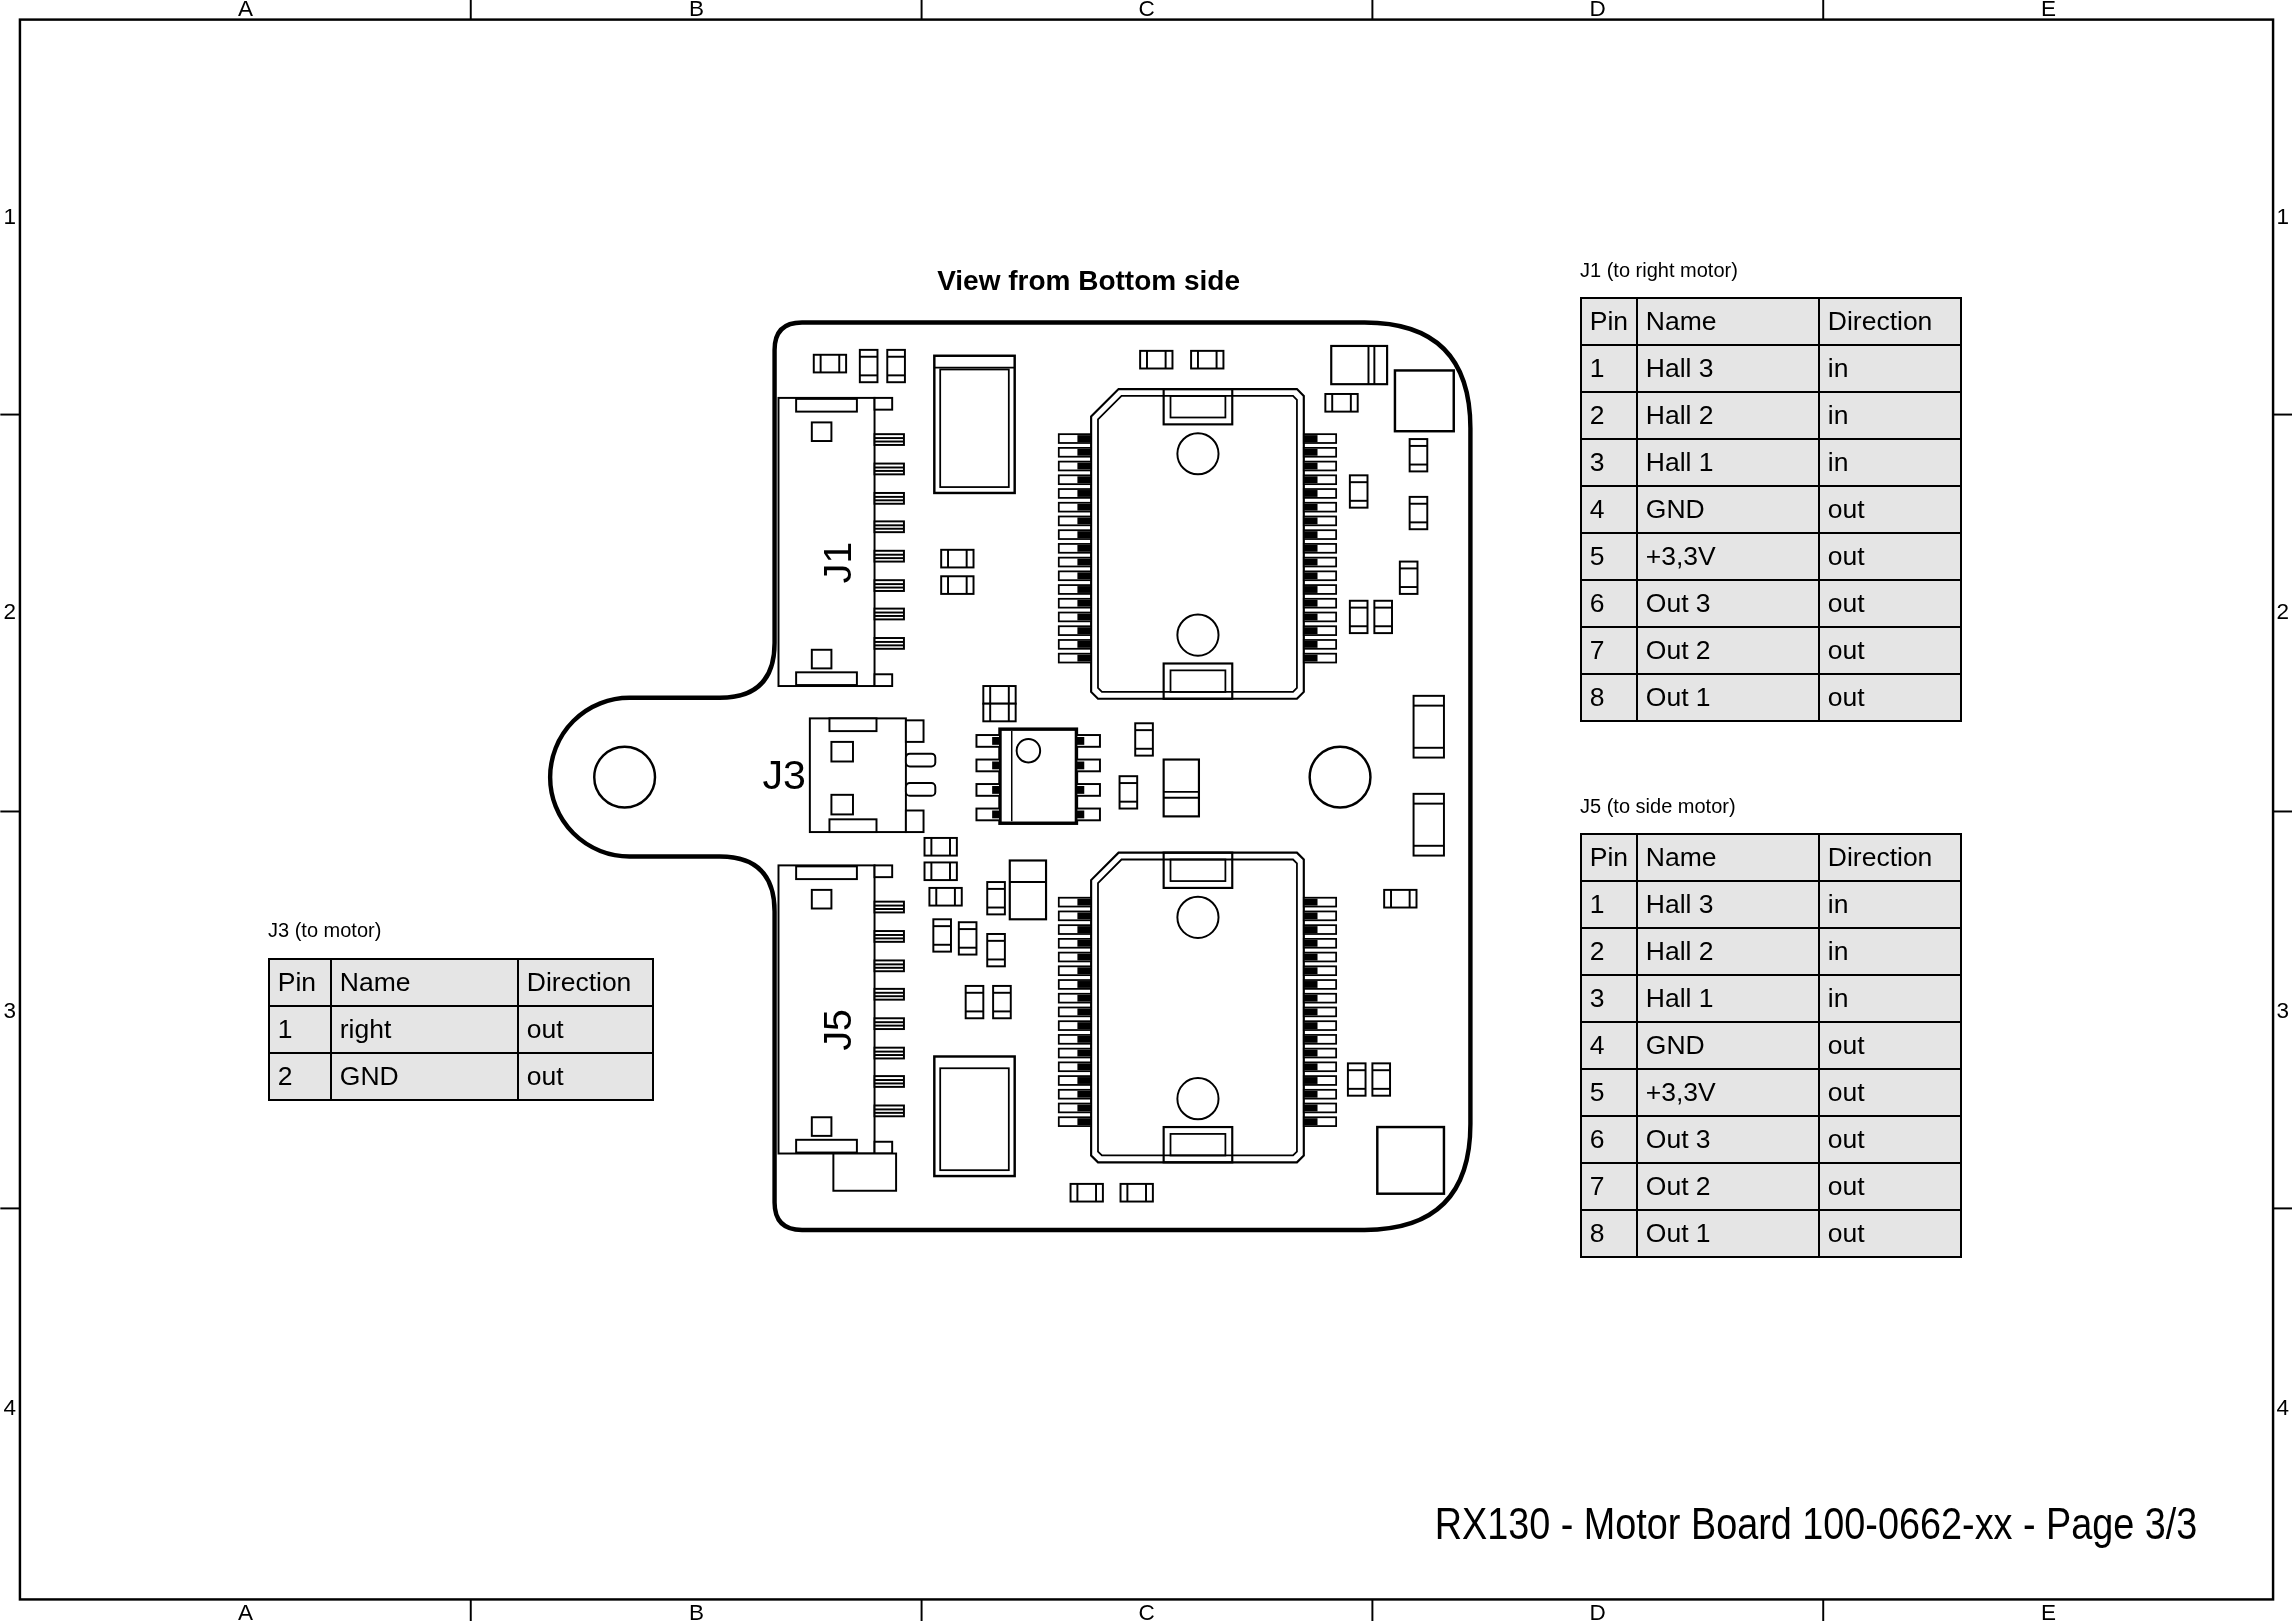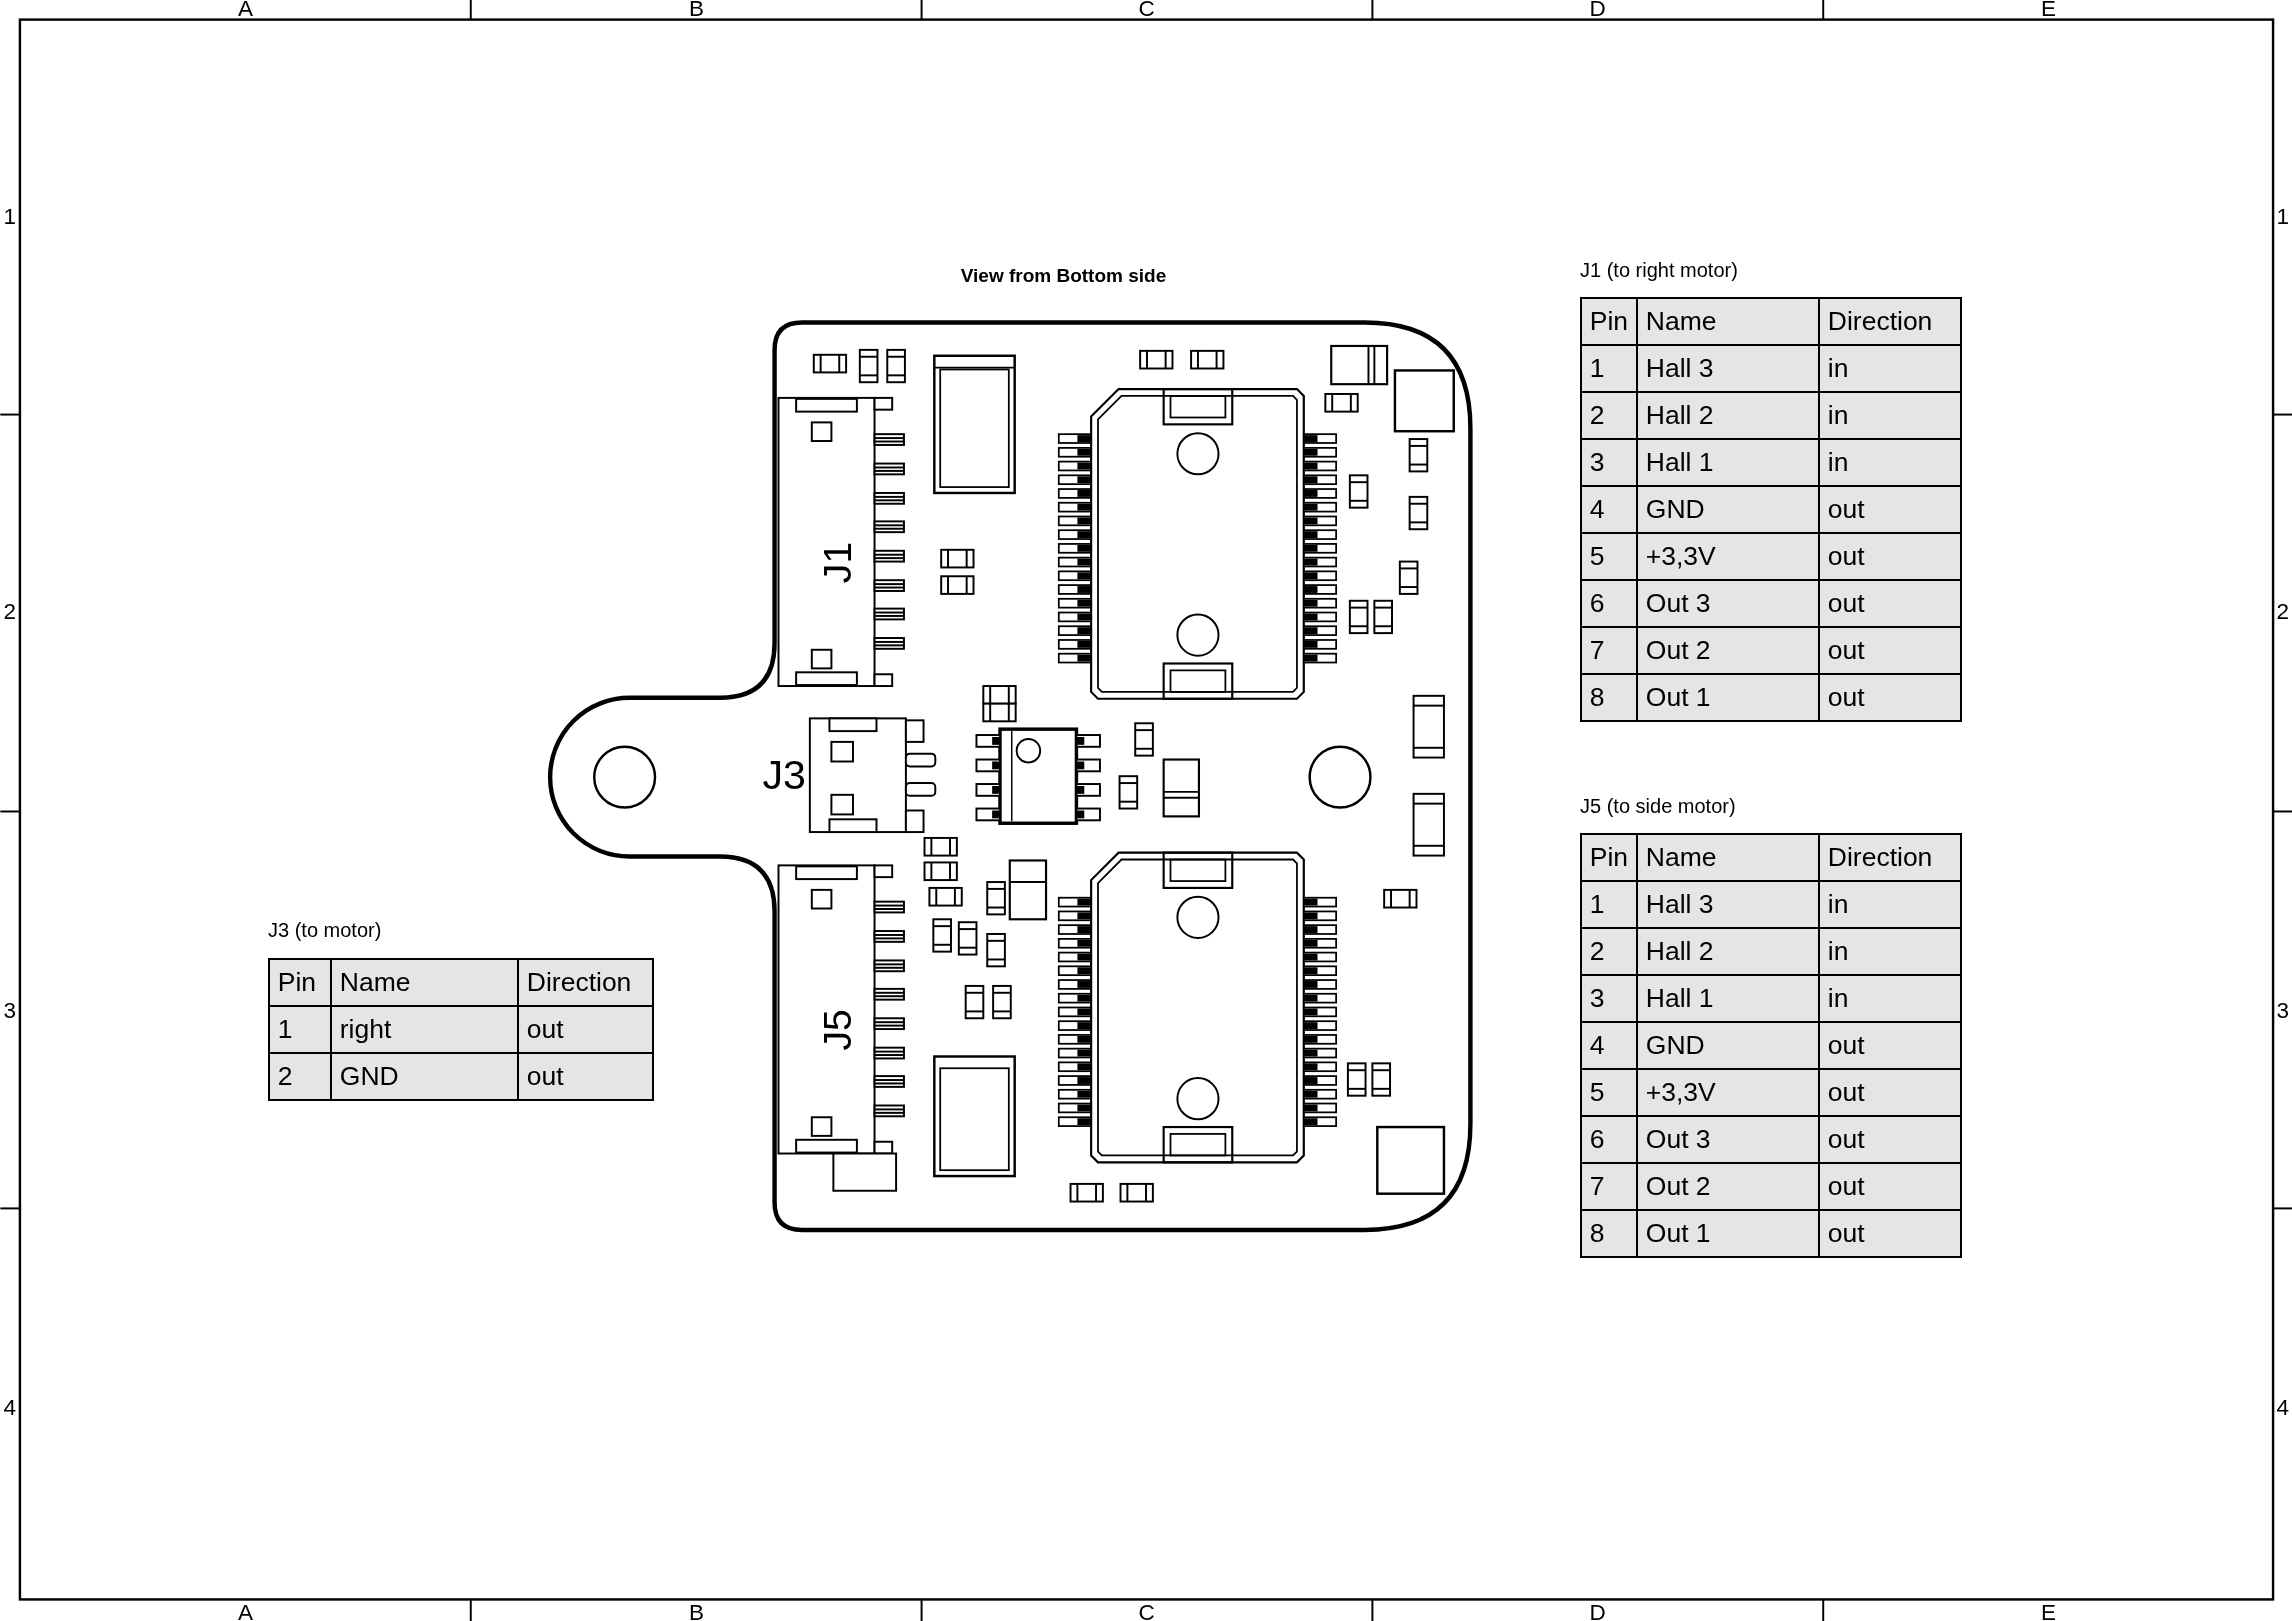--- a/index.html
+++ b/index.html
@@ -1,22 +1,22 @@
 <!DOCTYPE html>
 <html><head>
 <meta charset="utf-8">
 <style>
   html,body{margin:0;padding:0;background:#fff;}
   .page{position:relative;width:2293px;height:1621px;background:#fff;overflow:hidden;
         font-family:"Liberation Sans",sans-serif;color:#000;}
   .page svg{position:absolute;left:0;top:0;}
   .gridlabel{position:absolute;width:59px;text-align:center;font-size:22.5px;line-height:22.5px;}
   .rowlabel{position:absolute;width:17.6px;text-align:center;font-size:22.5px;line-height:22.5px;}
-  .drawing-title{position:absolute;left:887px;top:265px;width:353px;text-align:center;
-                 font-size:19px;font-weight:bold;white-space:nowrap;}
+  .drawing-title{position:absolute;left:887px;top:265px;width:353px;text-align:right;
+                 font-size:28px;font-weight:bold;white-space:nowrap;}
   .tbl-title{position:absolute;font-size:20px;white-space:nowrap;}
   table.pinout{border-collapse:collapse;background:#e5e5e5;table-layout:fixed;position:absolute;}
   table.pinout th,table.pinout td{border:2px solid #000;font-size:26.5px;font-weight:normal;
       text-align:left;padding:0 3.9px 0 7.8px;height:45px;overflow:hidden;white-space:nowrap;}
   .footer-title{position:absolute;left:1362px;top:1498px;width:823px;text-align:center;}
   .footer-title span{display:inline-block;font-size:45px;transform:scaleX(0.84);
       transform-origin:center;white-space:nowrap;}
 </style>
 </head>
 <body>
@@ -423,15 +423,18 @@
           <td>out</td>
         </tr>
         <tr>
           <td>2</td>
           <td>GND</td>
           <td>out</td>
         </tr>
       </tbody>
   </table>
 
+  <div class="footer-title">
+    <span>RX130 - Motor Board 100-0662-xx - Page 3/3</span>
+  </div>
 
 </div>
 
 
 </body></html>

